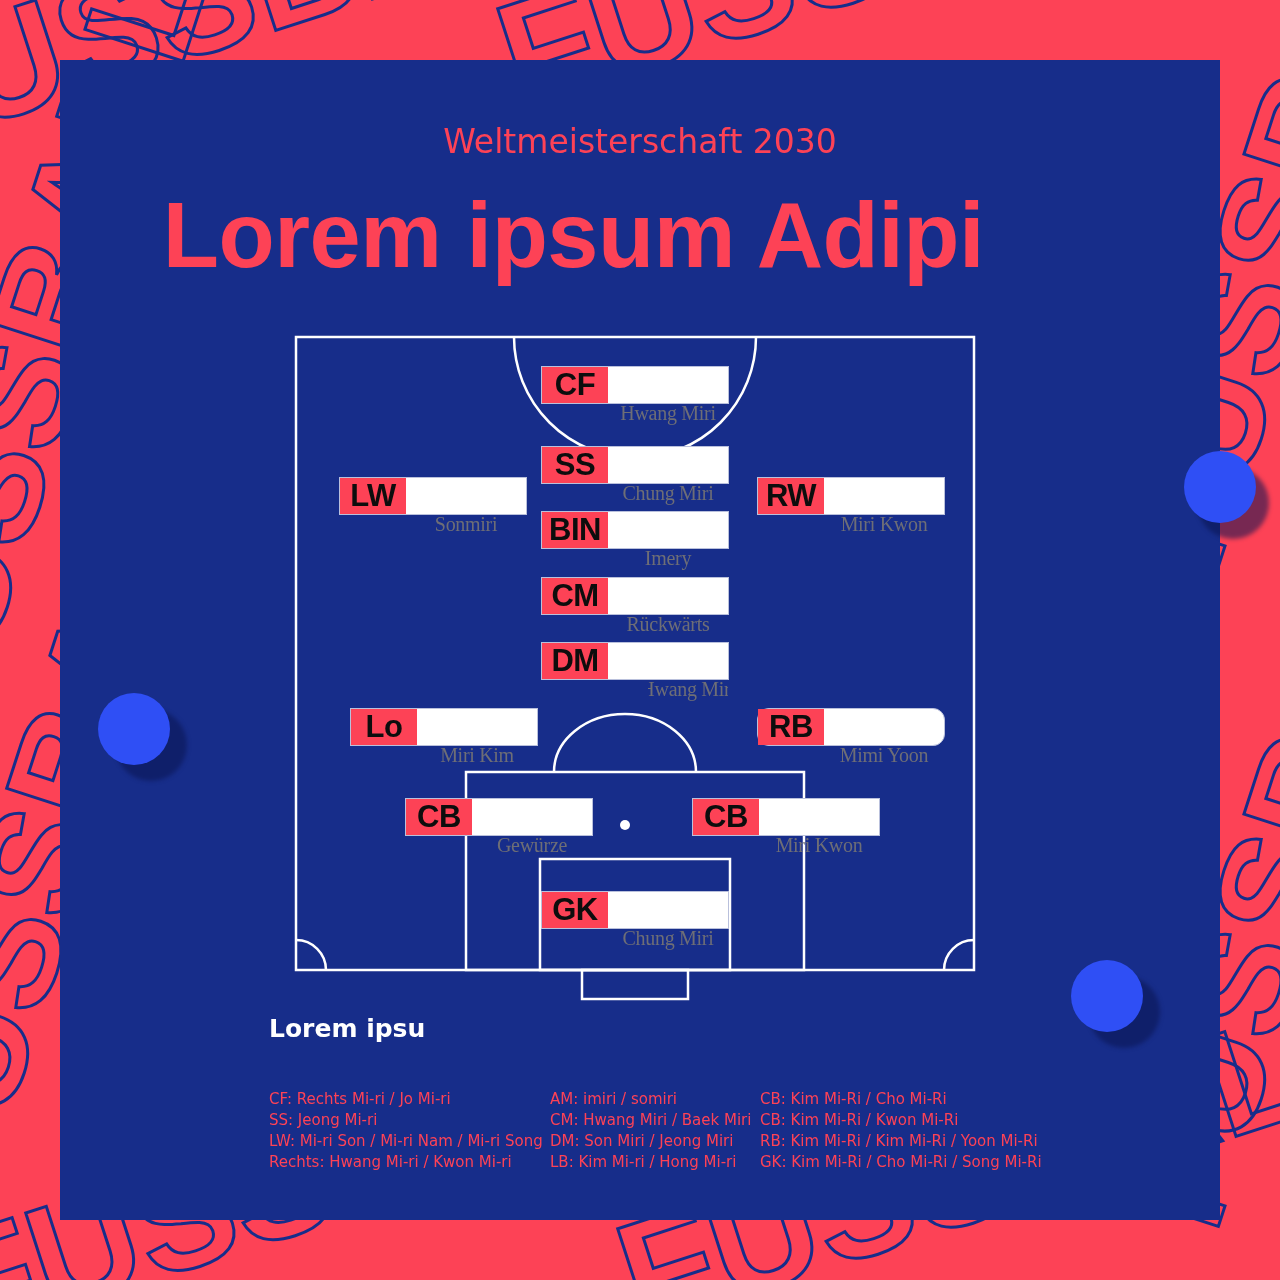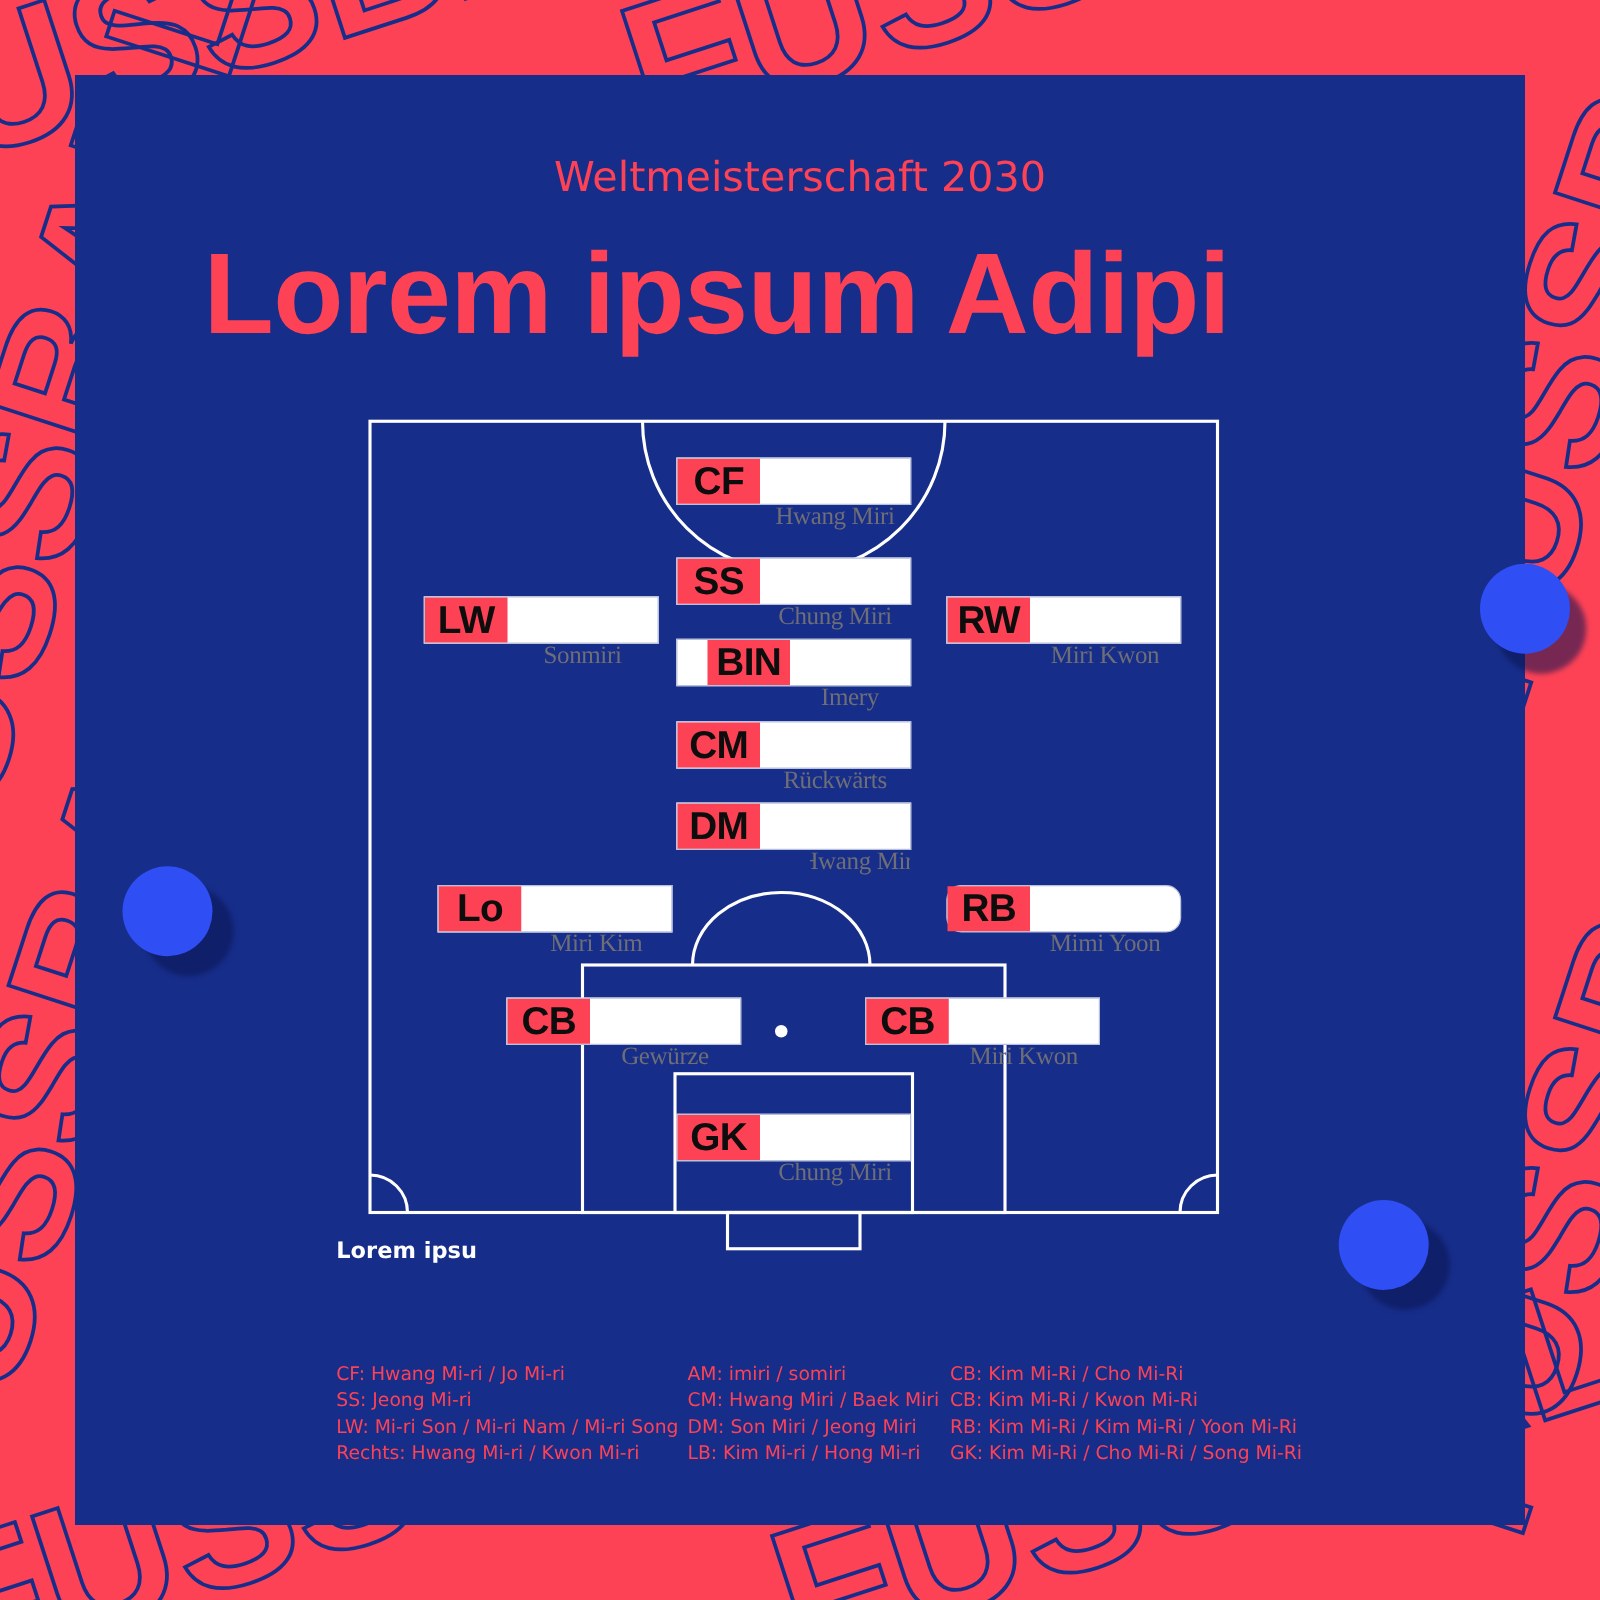--- a/index.html
+++ b/index.html
@@ -48,23 +48,23 @@
     .dot {
       position: absolute; width: 72px; height: 72px; border-radius: 50%;
       background: #2f4ff5;
     }
     .dot-shadow {
       position: absolute; width: 72px; height: 72px; border-radius: 50%;
       background: rgba(10, 20, 80, 0.55);
       filter: blur(2px);
     }
     .legend-title {
-      position: absolute; left: 269px; top: 990px;
+      position: absolute; left: 269px; top: 1014px;
       font-family: "DejaVu Sans", sans-serif; font-weight: bold;
-      font-size: 18px; color: #ffffff;
+      font-size: 25px; color: #ffffff;
     }
     .legend-col {
       position: absolute; top: 1089px;
       font-family: "DejaVu Sans", sans-serif; font-size: 15px; color: #fd4256;
       line-height: 21px; white-space: nowrap;
     }
   </style>
 </head>
 <body>
 
@@ -118,21 +118,21 @@
   <div class="name">Chung Miri</div>
 </div>
 <div class="card" style="left:339px; top:477px;">
   <div class="pos">LW</div>
   <div class="name">Sonmiri</div>
 </div>
 <div class="card" style="left:757px; top:477px;">
   <div class="pos">RW</div>
   <div class="name">Miri Kwon</div>
 </div>
-<div class="card" style="left:541px; top:511px;padding-left:24px;">
+<div class="card" style="left:541px; top:511px;">
   <div class="pos">BIN</div>
   <div class="name">Imery</div>
 </div>
 <div class="card" style="left:541px; top:577px;">
   <div class="pos">CM</div>
   <div class="name">Rückwärts</div>
 </div>
 <div class="card" style="left:541px; top:642px;gap:40px;">
   <div class="pos">DM</div>
   <div class="name">Hwang Miri</div>
@@ -154,21 +154,21 @@
   <div class="name">Miri Kwon</div>
 </div>
 <div class="card" style="left:541px; top:891px;">
   <div class="pos">GK</div>
   <div class="name">Chung Miri</div>
 </div>
 
 <div class="legend-title">Lorem ipsu</div>
 
 <div class="legend-col" style="left:269px;">
-  <div>CF: Hwang Mi-ri / Jo Mi-ri</div>
+  <div>CF: Rechts Mi-ri / Jo Mi-ri</div>
   <div>SS: Jeong Mi-ri</div>
   <div>LW: Mi-ri Son / Mi-ri Nam / Mi-ri Song</div>
   <div>Rechts: Hwang Mi-ri / Kwon Mi-ri</div>
 </div>
 <div class="legend-col" style="left:550px;">
   <div>AM: imiri / somiri</div>
   <div>CM: Hwang Miri / Baek Miri</div>
   <div>DM: Son Miri / Jeong Miri</div>
   <div>LB: Kim Mi-ri / Hong Mi-ri</div>
 </div>

